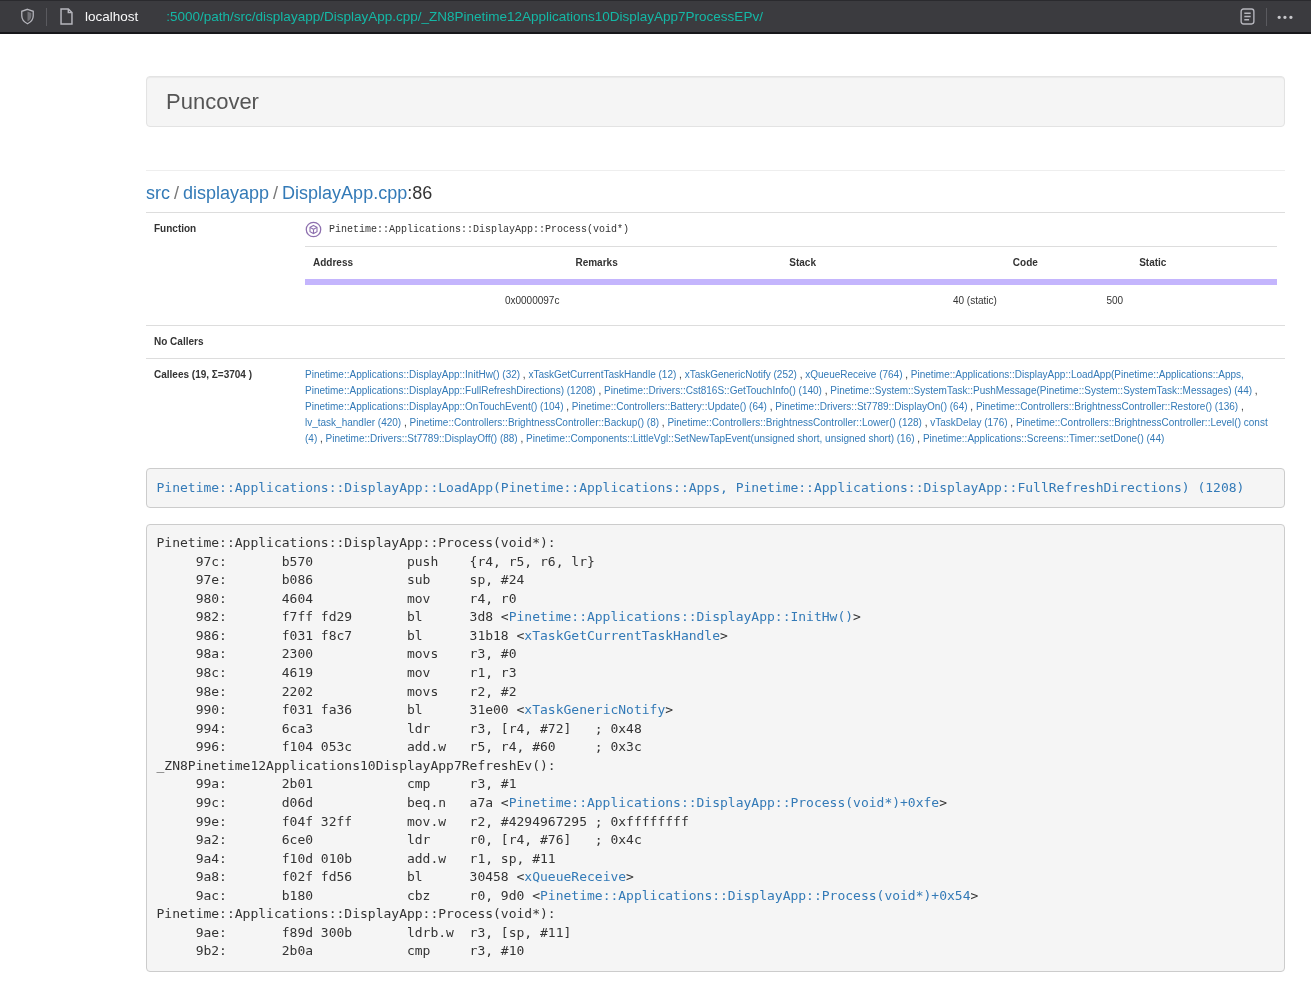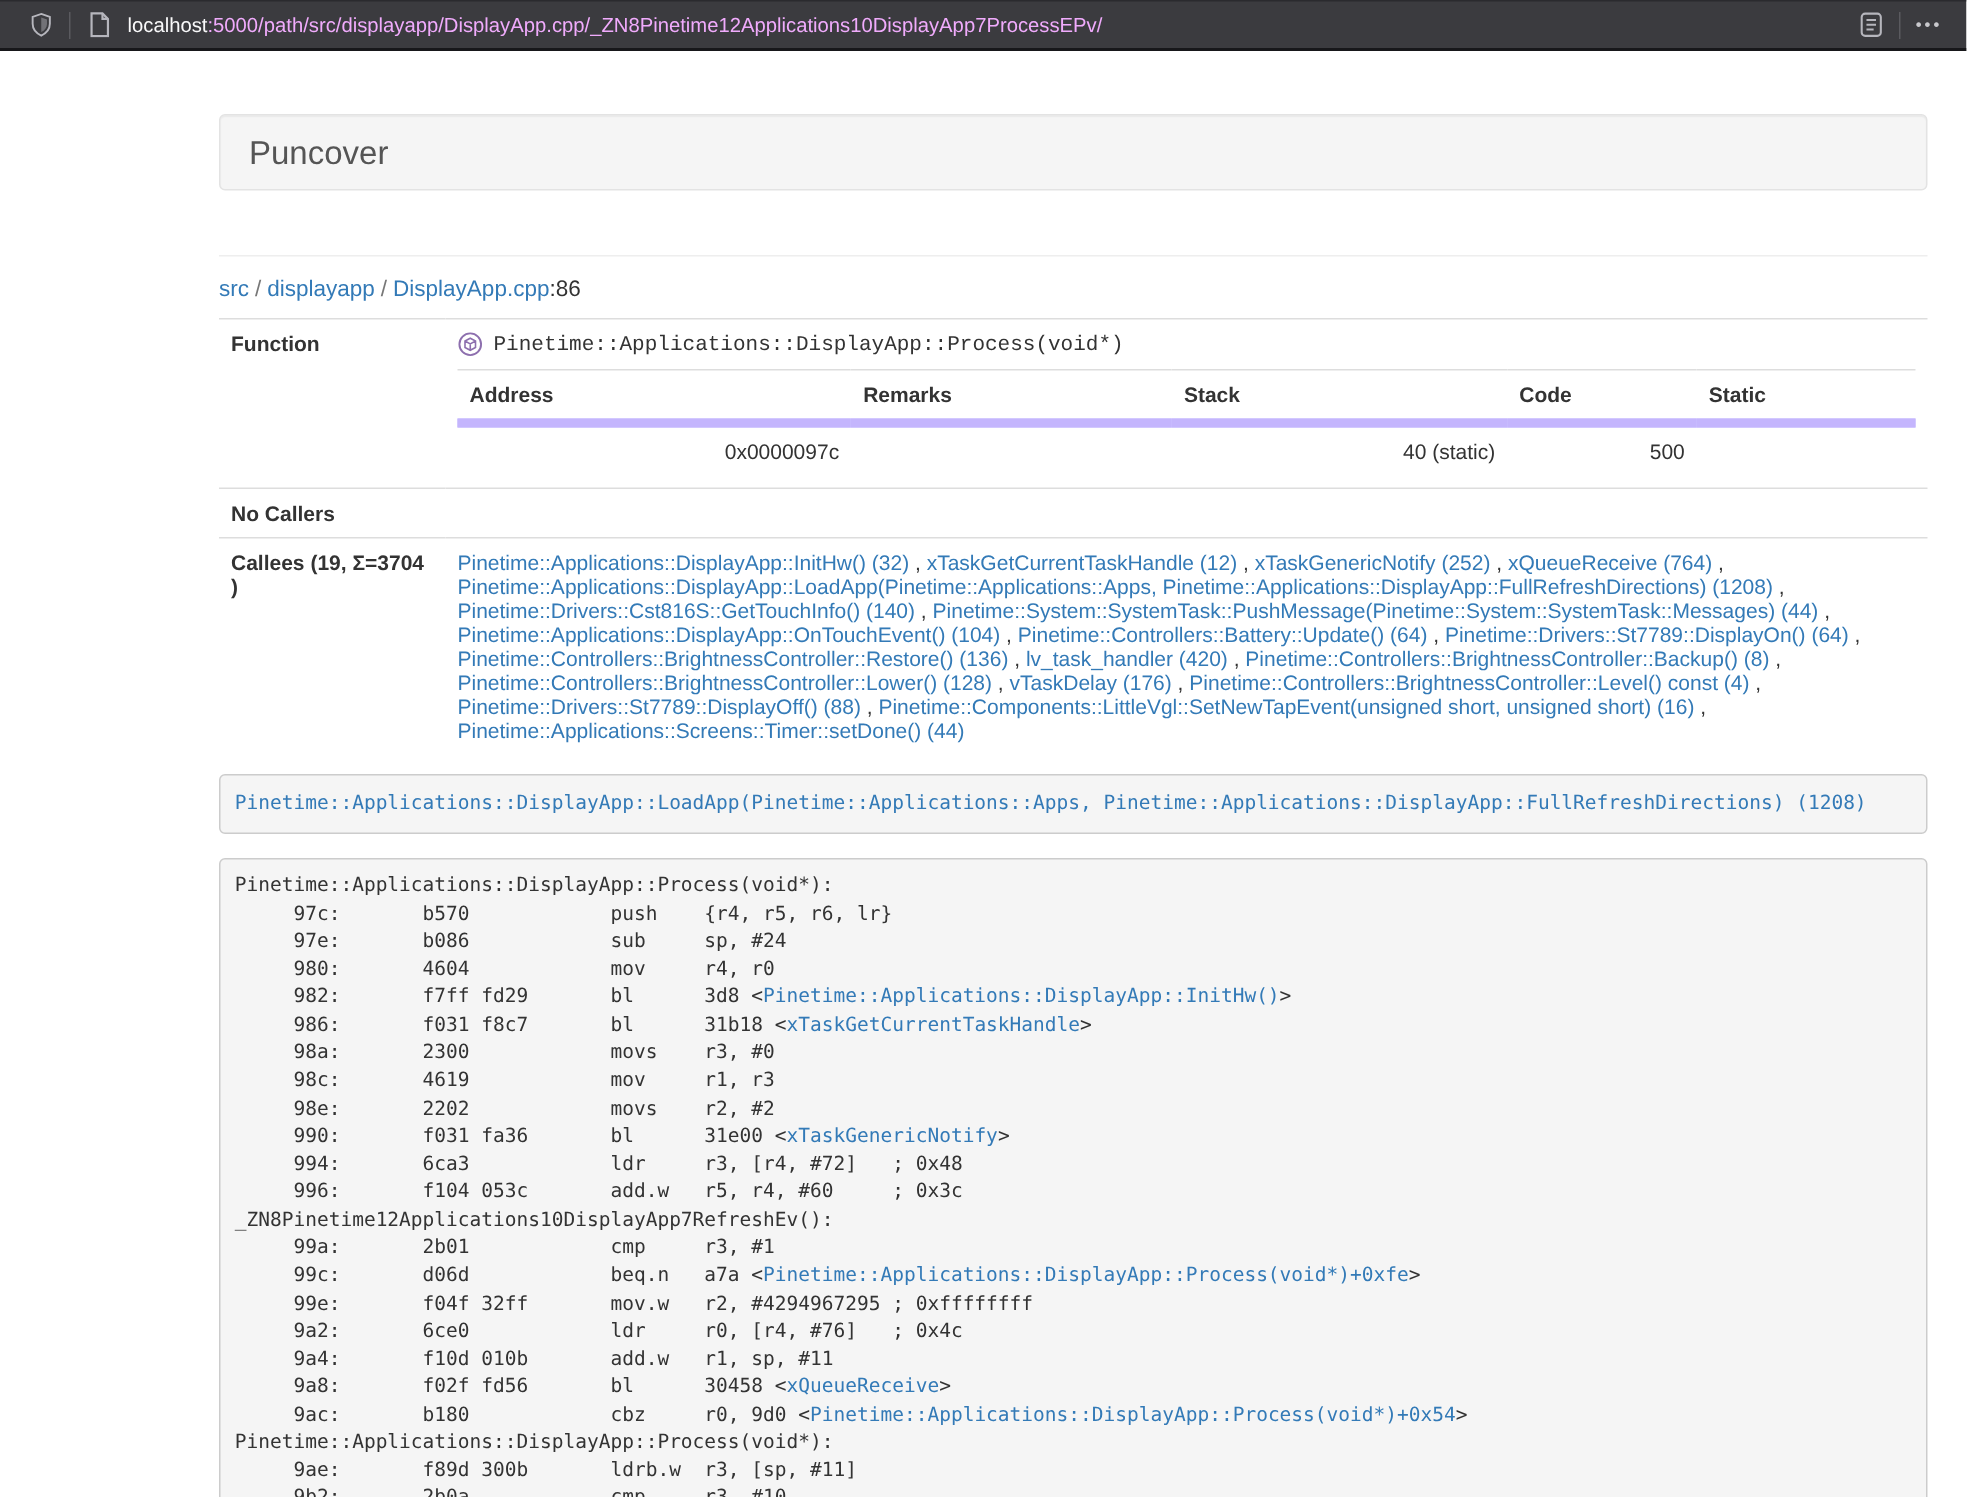--- a/index.html
+++ b/index.html
@@ -22,41 +22,41 @@
   .chrome-btn {
     display: inline-flex; align-items: center; justify-content: center;
     width: 26px; height: 26px; flex: none; cursor: default;
   }
   .chrome-sep { width: 1px; height: 18px; background: #5a5a5f; margin: 0 6px; flex: none; }
   .urlbar {
     display: flex; align-items: center; margin-left: 6px;
     font-size: 13.5px; white-space: nowrap; overflow: hidden; flex: 1 1 auto;
   }
   .url-host { color: #f9f9fa; }
-  .url-rest { color: #f0abfc; }
+  .url-rest { color: #14b8a6; margin-left: 28px; }
   .chrome-right { display: flex; align-items: center; margin-left: auto; }
   .dots { color: #c8c8cc; font-size: 11px; letter-spacing: 2px; font-weight: bold; }
 
   
   .content { padding: 42px 26px 0 146px; }
 
   .well {
     background: #f5f5f5; border: 1px solid #e3e3e3; border-radius: 4px;
     padding: 13px 19px; font-size: 22px; line-height: 23px; color: #555;
     box-shadow: inset 0 1px 1px rgba(0,0,0,.05);
   }
   hr.divider { border: none; border-top: 1px solid #eee; margin: 43px 0 0 0; }
 
-  .breadcrumb { margin: 12px 0 9px 0; font-size: 15px; line-height: 20px; }
+  .breadcrumb { margin: 12px 0 9px 0; font-size: 18px; line-height: 20px; }
   .breadcrumb .bsep { color: #777; padding: 0 4px; }
   .breadcrumb .bline { color: #333; }
 
   a { color: #337ab7; text-decoration: none; }
 
-  table.ftable { width: 100%; border-collapse: collapse; font-size: 14px; }
+  table.ftable { width: 100%; border-collapse: collapse; font-size: 10px; }
   table.ftable > tbody > tr { border-top: 1px solid #ddd; }
   table.ftable > tbody > tr > th,
   table.ftable > tbody > tr > td {
     padding: 8px; text-align: left; vertical-align: top; line-height: 16px;
   }
   table.ftable > tbody > tr > th.rowlabel { width: 151px; font-weight: bold; color: #333; }
 
   .symbol-line { display: flex; align-items: center; font-family: Liberation Mono, monospace; }
   .symbol-line .pkg { margin-right: 7px; display: inline-flex; flex: none; }
 

